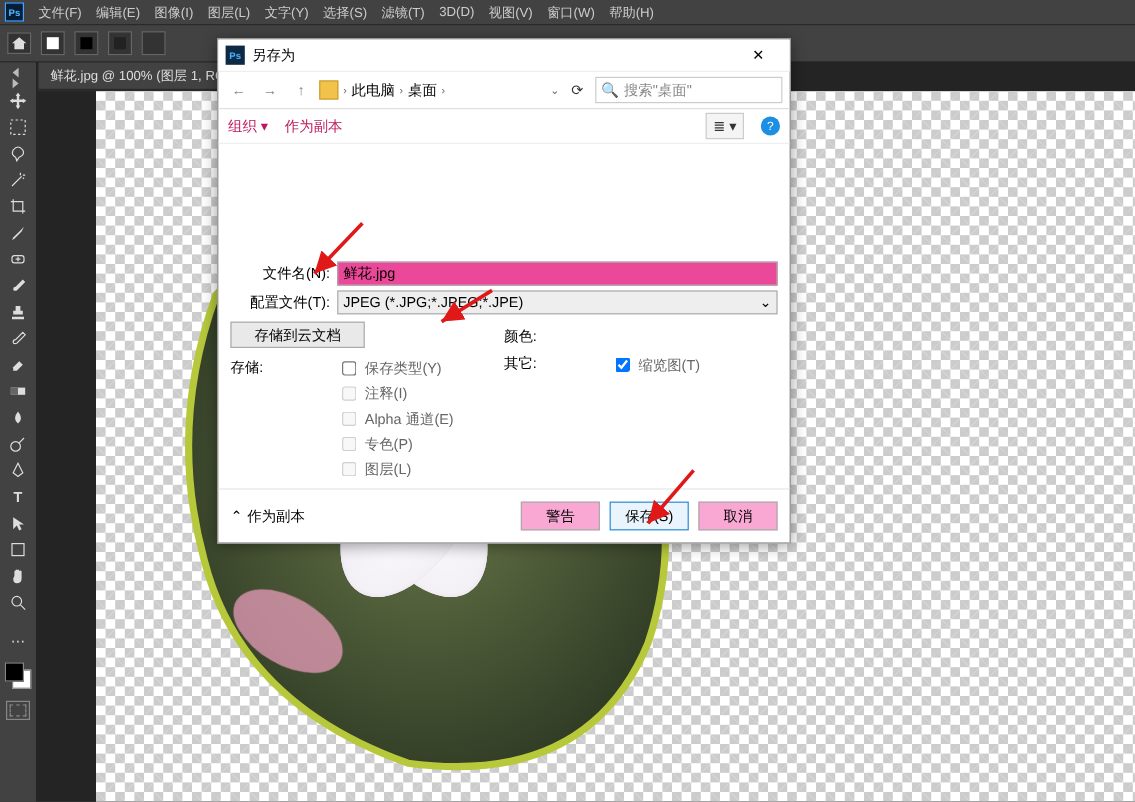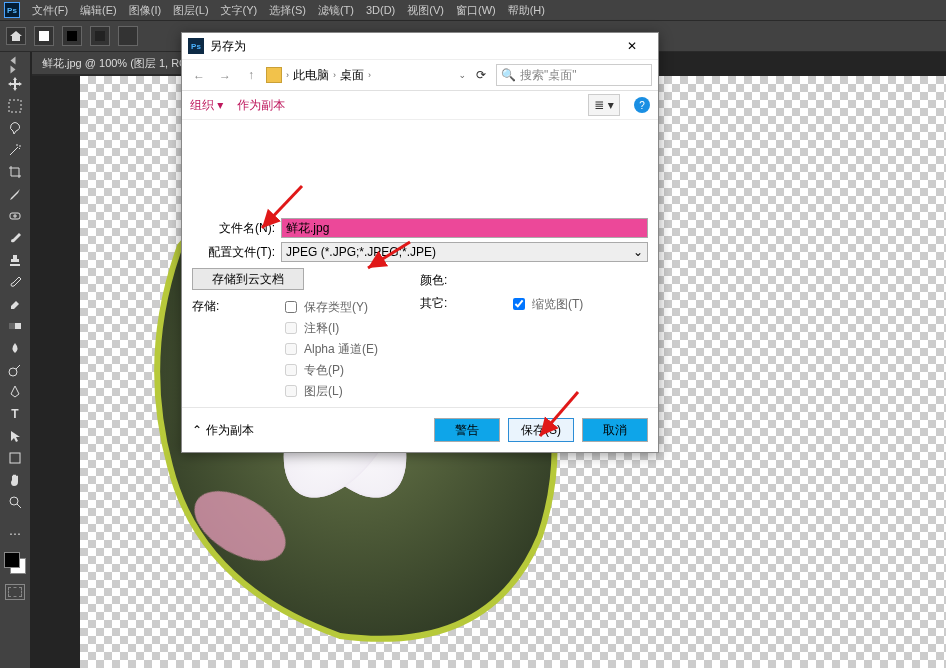--- a/index.html
+++ b/index.html
@@ -66,21 +66,21 @@
 .cloud-btn{width:110px;height:20px;border:1px solid #aaa;background:#e9e9e9;display:flex;align-items:center;justify-content:center}
 .opts-block{display:flex;align-items:flex-start;margin-top:4px}
 .opts-left{width:83px;text-align:left;padding-right:6px}
 .opts-col{flex:1}
 .opt{display:flex;align-items:center;gap:4px;color:#666;margin-bottom:3px}
 .opt input{width:12px;height:12px}
 .lnk{color:#1a6fc0}
 .dlg-footer{height:44px;display:flex;align-items:center;padding:0 10px;gap:8px;border-top:1px solid #e6e6e6}
 .hide-toggle{display:flex;align-items:center;gap:4px;color:#000}
 .footer-spacer{flex:1}
-.btn{min-width:64px;height:22px;border:1px solid #aaa;background:#0ea5e9;display:flex;align-items:center;justify-content:center;color:#000}
+.btn{min-width:64px;height:22px;border:1px solid #aaa;background:#f9a8d4;display:flex;align-items:center;justify-content:center;color:#000}
 .btn.primary{border:1px solid #2b8dd6;background:#eaf4fd}
 
 .red-arrow{position:absolute;pointer-events:none}
 .red-arrow svg{overflow:visible}
 </style>
 </head>
 <body>
 
 <div class="ps-top">
   <span class="ps-logo">Ps</span>

